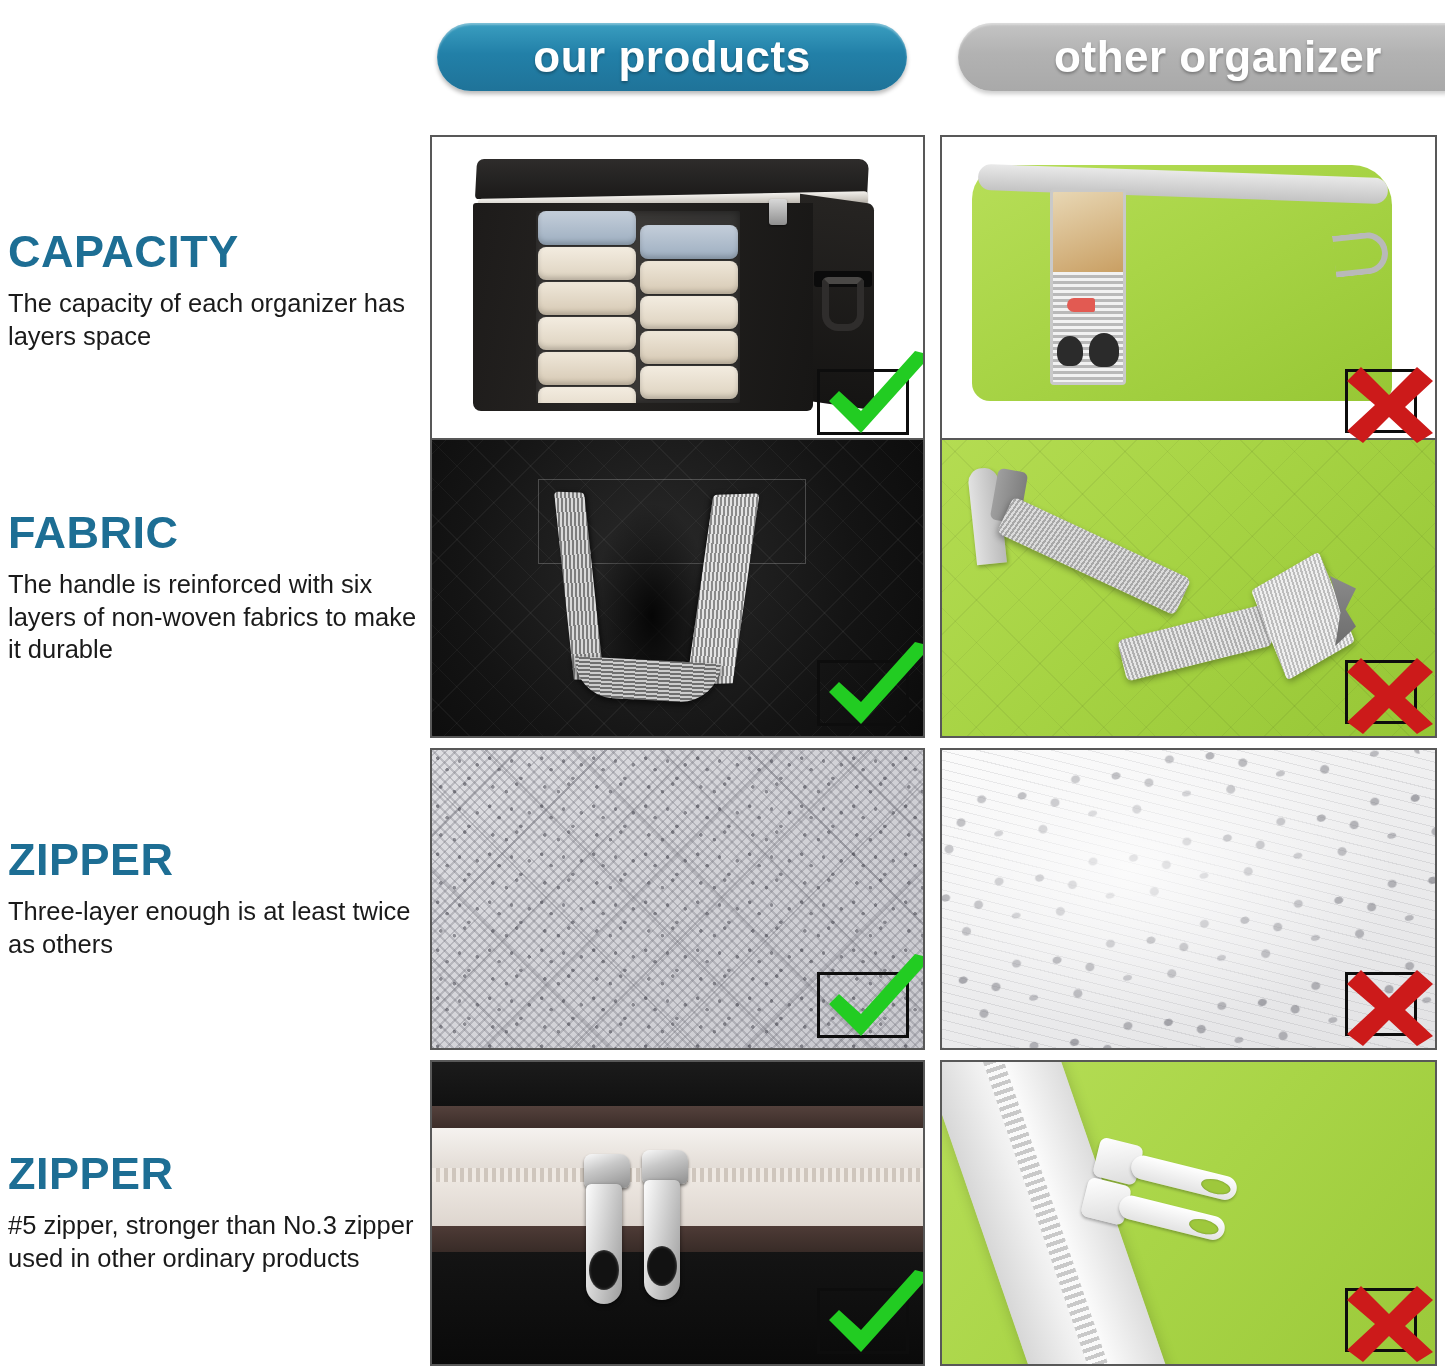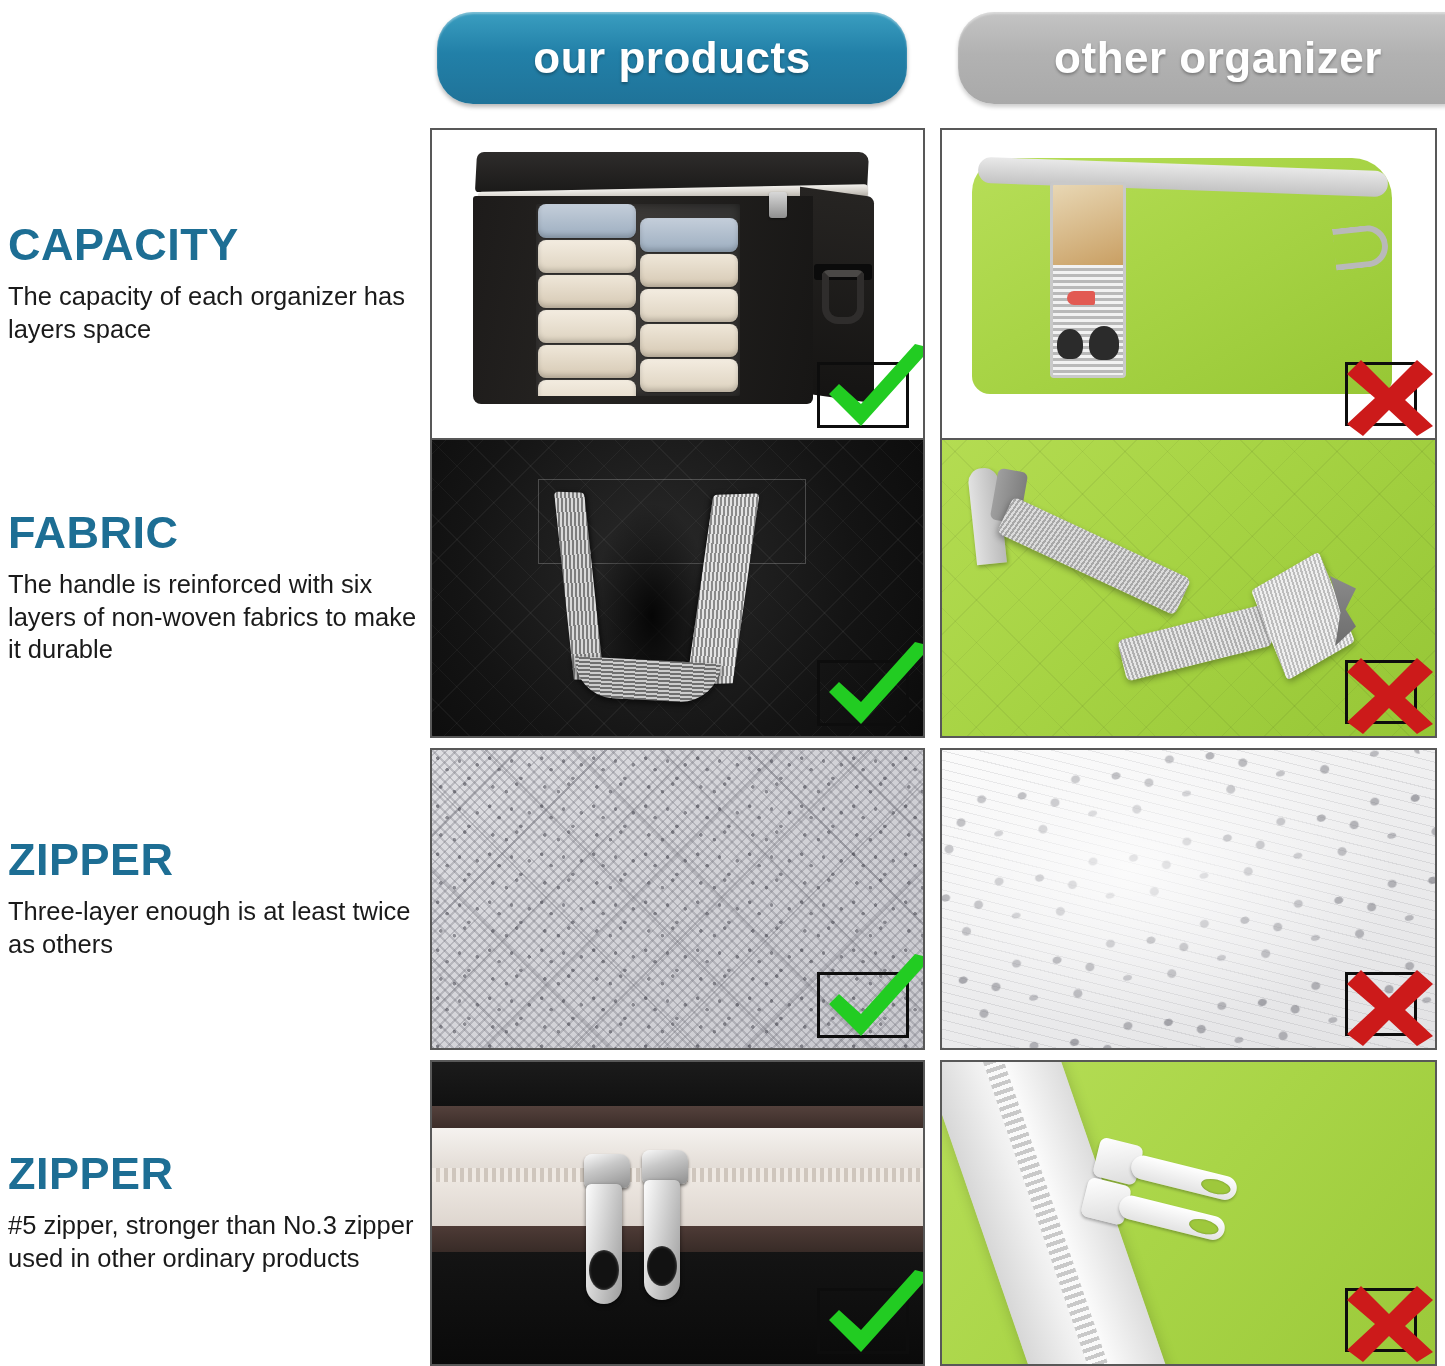--- a/index.html
+++ b/index.html
@@ -7,42 +7,42 @@
     width: 1445px; height: 1366px;
     background: #ffffff;
     font-family: "Liberation Sans", sans-serif;
     overflow: hidden;
   }
   .page { position: relative; width: 1445px; height: 1366px; background:#fff; }
 
   
   .badges { position: absolute; top: 0; left: 0; width: 1445px; height: 86px; }
   .badge {
-    position: absolute; top: 12px; height: 92px;
+    position: absolute; top: 23px; height: 68px;
     display: flex; align-items: center; justify-content: center;
     border-radius: 36px;
     color: #ffffff;
     font-size: 44px; font-weight: bold; letter-spacing: .5px;
     text-shadow: 0 2px 3px rgba(0,0,0,.30);
     white-space: nowrap;
   }
   .badge-ours {
     left: 437px; width: 470px;
     background: linear-gradient(180deg,#3a9ec0 0%, #2280a8 45%, #1f7399 100%);
     box-shadow: 0 3px 4px rgba(0,0,0,.28), inset 0 2px 2px rgba(255,255,255,.35);
   }
   .badge-others {
     left: 958px; width: 520px;
     background: linear-gradient(180deg,#c4c4c4 0%, #b2b2b2 45%, #a9a9a9 100%);
     box-shadow: 0 3px 4px rgba(0,0,0,.20), inset 0 2px 2px rgba(255,255,255,.40);
   }
 
   
   .row { position: absolute; left: 0; width: 1445px; }
-  .row-0 { top: 128px;  height: 312px; }
+  .row-0 { top: 135px;  height: 312px; }
   .row-1 { top: 438px;  height: 300px; }
   .row-2 { top: 748px;  height: 302px; }
   .row-3 { top: 1060px; height: 306px; padding-left: 33px; }
 
   .textcol {
     position: absolute; left: 8px; width: 415px;
     top: 0; height: 100%;
     display: flex; flex-direction: column; justify-content: center;
     padding-right: 6px;
   }

